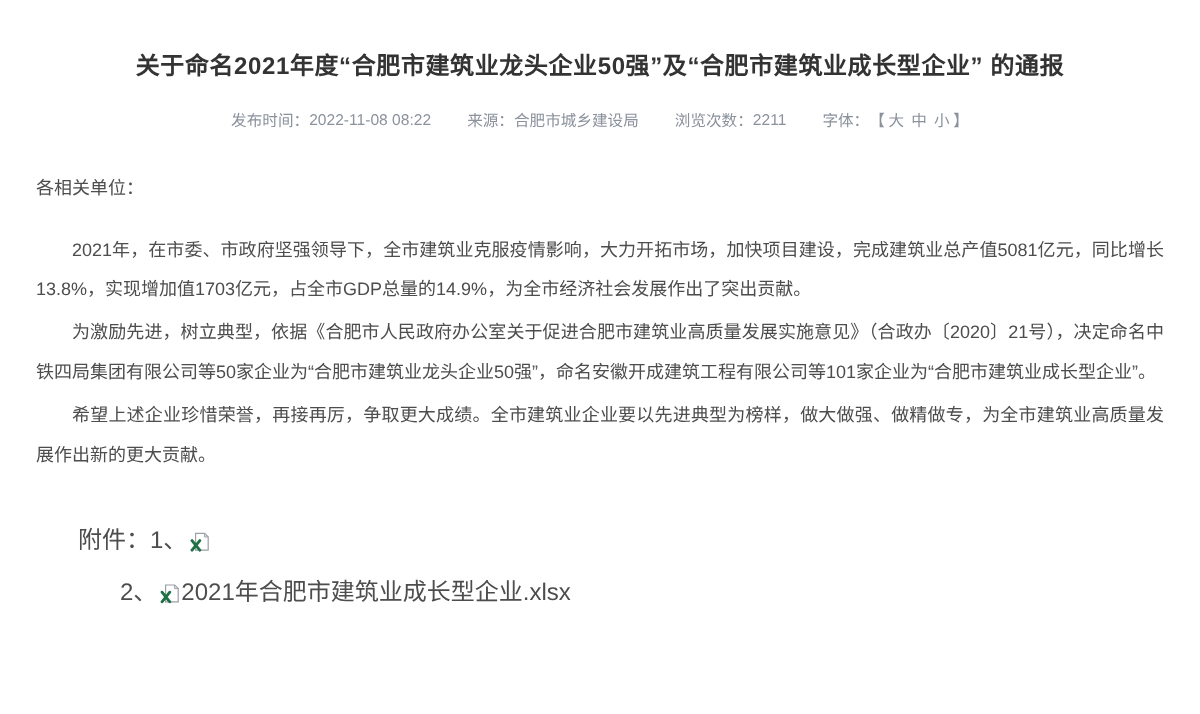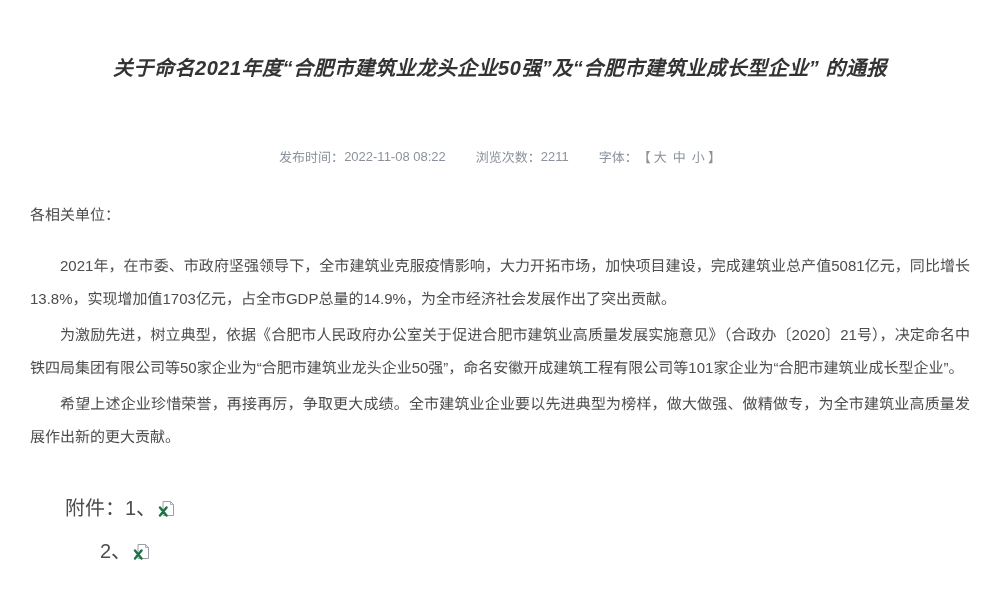--- a/index.html
+++ b/index.html
@@ -12,41 +12,40 @@
     width: 1000px;
     height: 595px;
     background: #ffffff;
     overflow: hidden;
     position: relative;
   }
   .article {
     padding: 0 30px;
   }
   .article-title {
-    margin: 12px;
+    margin: 0;
     padding-top: 44px;
     text-align: center;
     font-size: 20px;
     font-weight: bold;
     color: #333333;
     letter-spacing: 0.5px;
     line-height: 24px;
-    font-style: italic;
   }
   .meta-bar {
     margin-top: 22px;
     display: flex;
     justify-content: center;
     align-items: center;
     gap: 30px;
     font-size: 13px;
     color: #8b929c;
     white-space: nowrap;
   }
-  .meta-item { display: inline-flex; align-items: center; margin-top: 45px; }
+  .meta-item { display: inline-flex; align-items: center; }
   .font-links { display: inline-flex; align-items: center; text-align: right; }
   .font-size-link {
     cursor: pointer;
     margin: 0 3px;
   }
   .content {
     margin-top: 32px;
     font-size: 15px;
     color: #4d4d4d;
     line-height: 33px;
@@ -92,20 +91,24 @@
   <div class="article">
 
     <h1 class="article-title">关于命名2021年度“合肥市建筑业龙头企业50强”及“合肥市建筑业成长型企业”  的通报</h1>
 
     <div class="meta-bar">
       <span class="meta-item">
         <span>发布时间：</span>
         <span>2022-11-08 08:22</span>
       </span>
       <span class="meta-item">
+        <span>来源：</span>
+        <span>合肥市城乡建设局</span>
+      </span>
+      <span class="meta-item">
         <span>浏览次数：</span>
         <span>2211</span>
       </span>
       <span class="meta-item font-links">
         <span>字体：</span>
         <span>【</span>
         <span class="font-size-link">大</span>
         <span class="font-size-link">中</span>
         <span class="font-size-link">小</span>
         <span>】</span>
@@ -129,17 +132,18 @@
           <path d="M2 7.5 L8.5 15.5 M8.5 7.5 L2 15.5" stroke="#1e7145" stroke-width="2.4" stroke-linecap="round" fill="none"></path>
         </svg>
       </div>
       <div class="att-row att-row-2">
         <span class="att-index">2、</span>
         <svg class="excel-icon" viewBox="0 0 17 17" xmlns="http://www.w3.org/2000/svg">
           <path d="M5 1.5 h7.5 l3 3 v11 h-10.5 z" fill="#ffffff" stroke="#9aa0a6" stroke-width="1"></path>
           <path d="M12.5 1.5 l3 3 h-3 z" fill="#e8eaed" stroke="#9aa0a6" stroke-width="0.8"></path>
           <path d="M2 7.5 L8.5 15.5 M8.5 7.5 L2 15.5" stroke="#1e7145" stroke-width="2.4" stroke-linecap="round" fill="none"></path>
         </svg>
+        <a class="att-link">2021年合肥市建筑业成长型企业.xlsx</a>
       </div>
     </div>
 
   </div>
 </div>
 
 </body></html>

